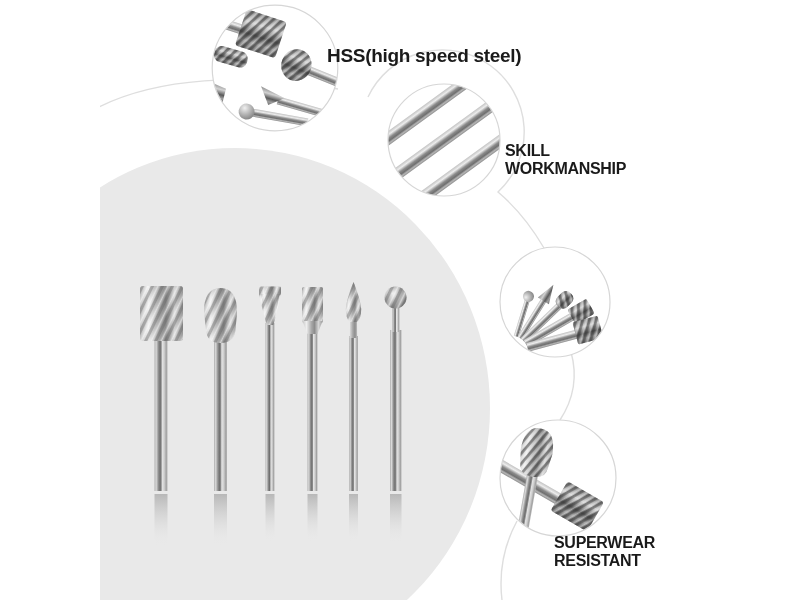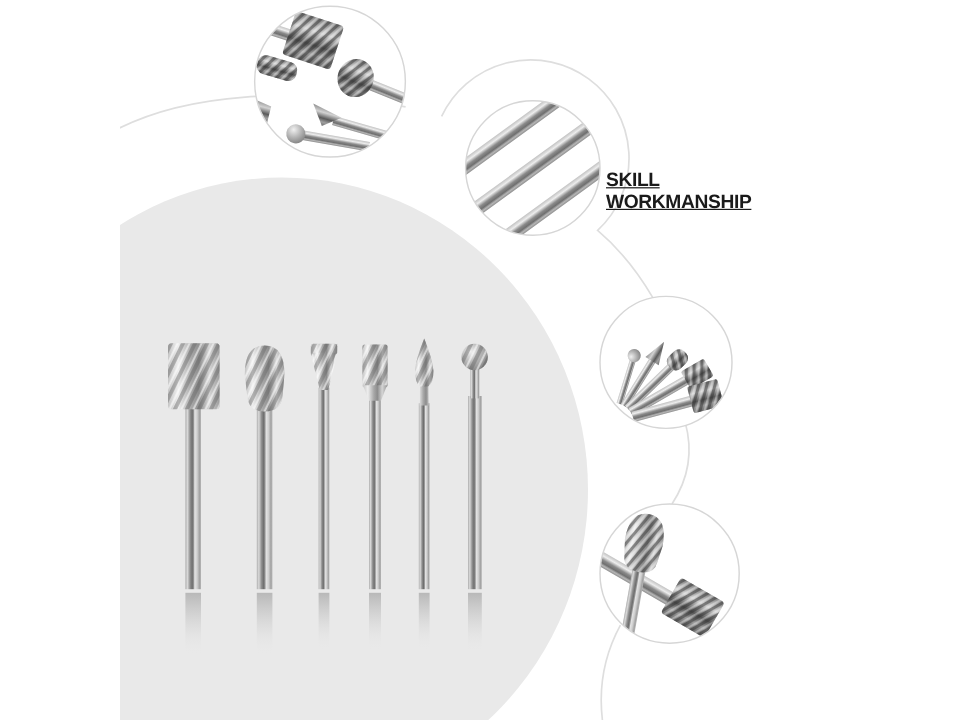--- a/index.html
+++ b/index.html
@@ -1,21 +1,21 @@
 <!DOCTYPE html>
 <html><head>
 <meta charset="utf-8">
 <style>
   html,body{margin:0;padding:0;background:#fff;}
   .page{position:relative;width:800px;height:600px;background:#fff;overflow:hidden;
         font-family:"Liberation Sans",sans-serif;}
   .square{position:absolute;left:100px;top:0;width:600px;height:600px;overflow:hidden;}
   .lbl{position:absolute;font-weight:bold;color:#1a1a1a;letter-spacing:-0.3px;}
   .lbl-hss{left:227px;top:45px;font-size:19px;white-space:nowrap;}
-  .lbl-skill{left:405px;top:142px;font-size:16px;line-height:18px;width:150px;text-decoration:underline;}
+  .lbl-skill{left:405px;top:142px;font-size:16px;line-height:18px;width:150px;}
   .lbl-wide{left:485px;top:354px;font-size:16px;line-height:18px;width:118px;}
   .lbl-superwear{left:454px;top:534px;font-size:16px;line-height:18px;width:140px;}
   .swoosh{fill:none;stroke:#dedede;stroke-width:1.4px;}
   .ccircle{fill:#ffffff;stroke:none;}
   .cring{fill:none;stroke:#d6d6d6;stroke-width:1.2px;}
 </style>
 </head>
 <body>
 
 <div class="page">
@@ -224,15 +224,17 @@
             <rect x="430.5" y="473" width="11" height="70" fill="url(#sg)"></rect>
             <path d="M420 452 Q420 428 436 428 Q452 428 452 452 L450 466 Q449 477 436 477 Q423 477 422 466 Z" fill="url(#hg)"></path>
             <path d="M420 452 Q420 428 436 428 Q452 428 452 452 L450 466 Q449 477 436 477 Q423 477 422 466 Z" fill="url(#fld)"></path>
           </g>
         </g>
         <circle class="cring" cx="458" cy="478" r="58"></circle>
       </g>
     </svg>
 
     
+    <div class="lbl lbl-hss">HSS(high speed steel)</div>
     <div class="lbl lbl-skill">SKILL WORKMANSHIP</div>
+    <div class="lbl lbl-superwear">SUPERWEAR RESISTANT</div>
   </div>
 </div>
 
 </body></html>

